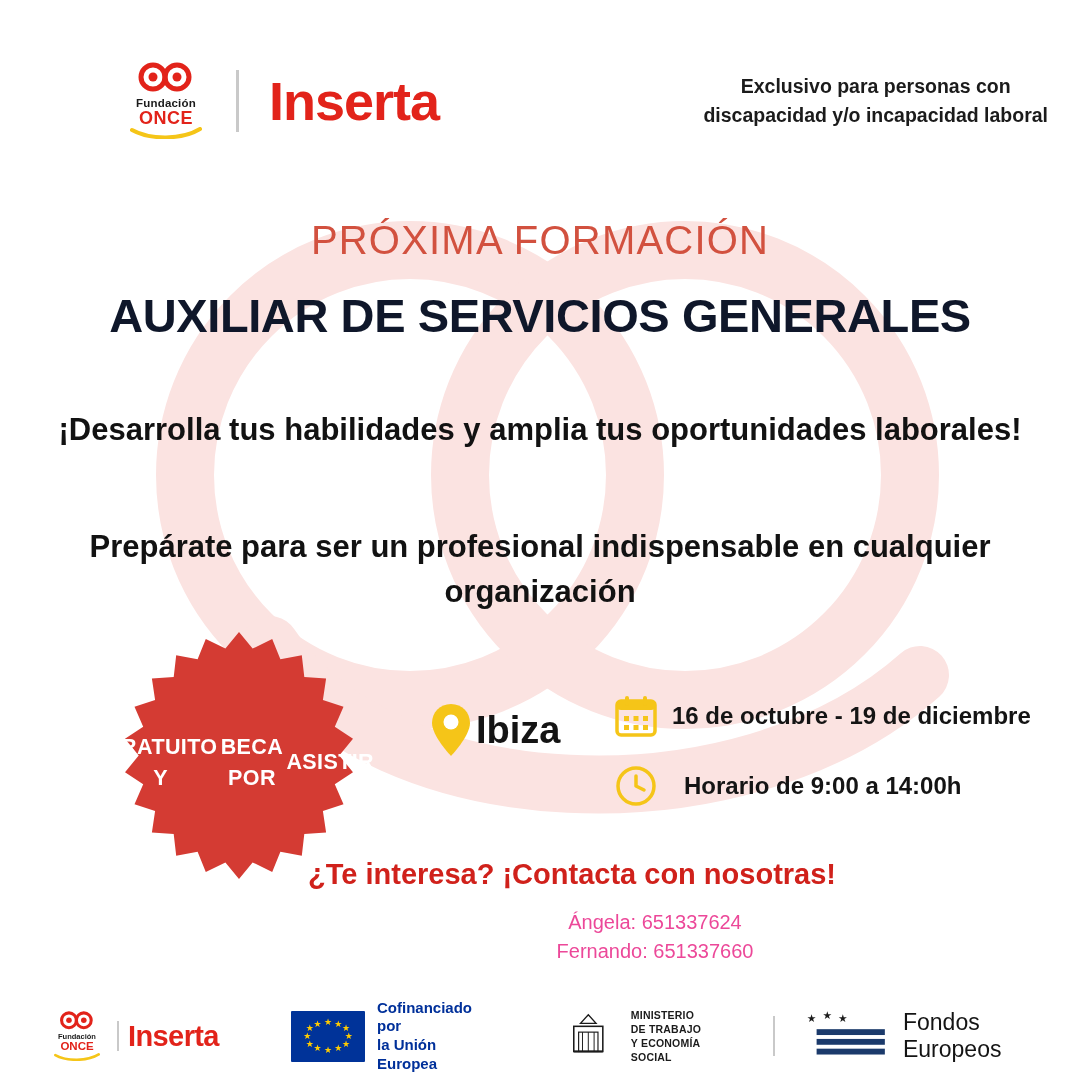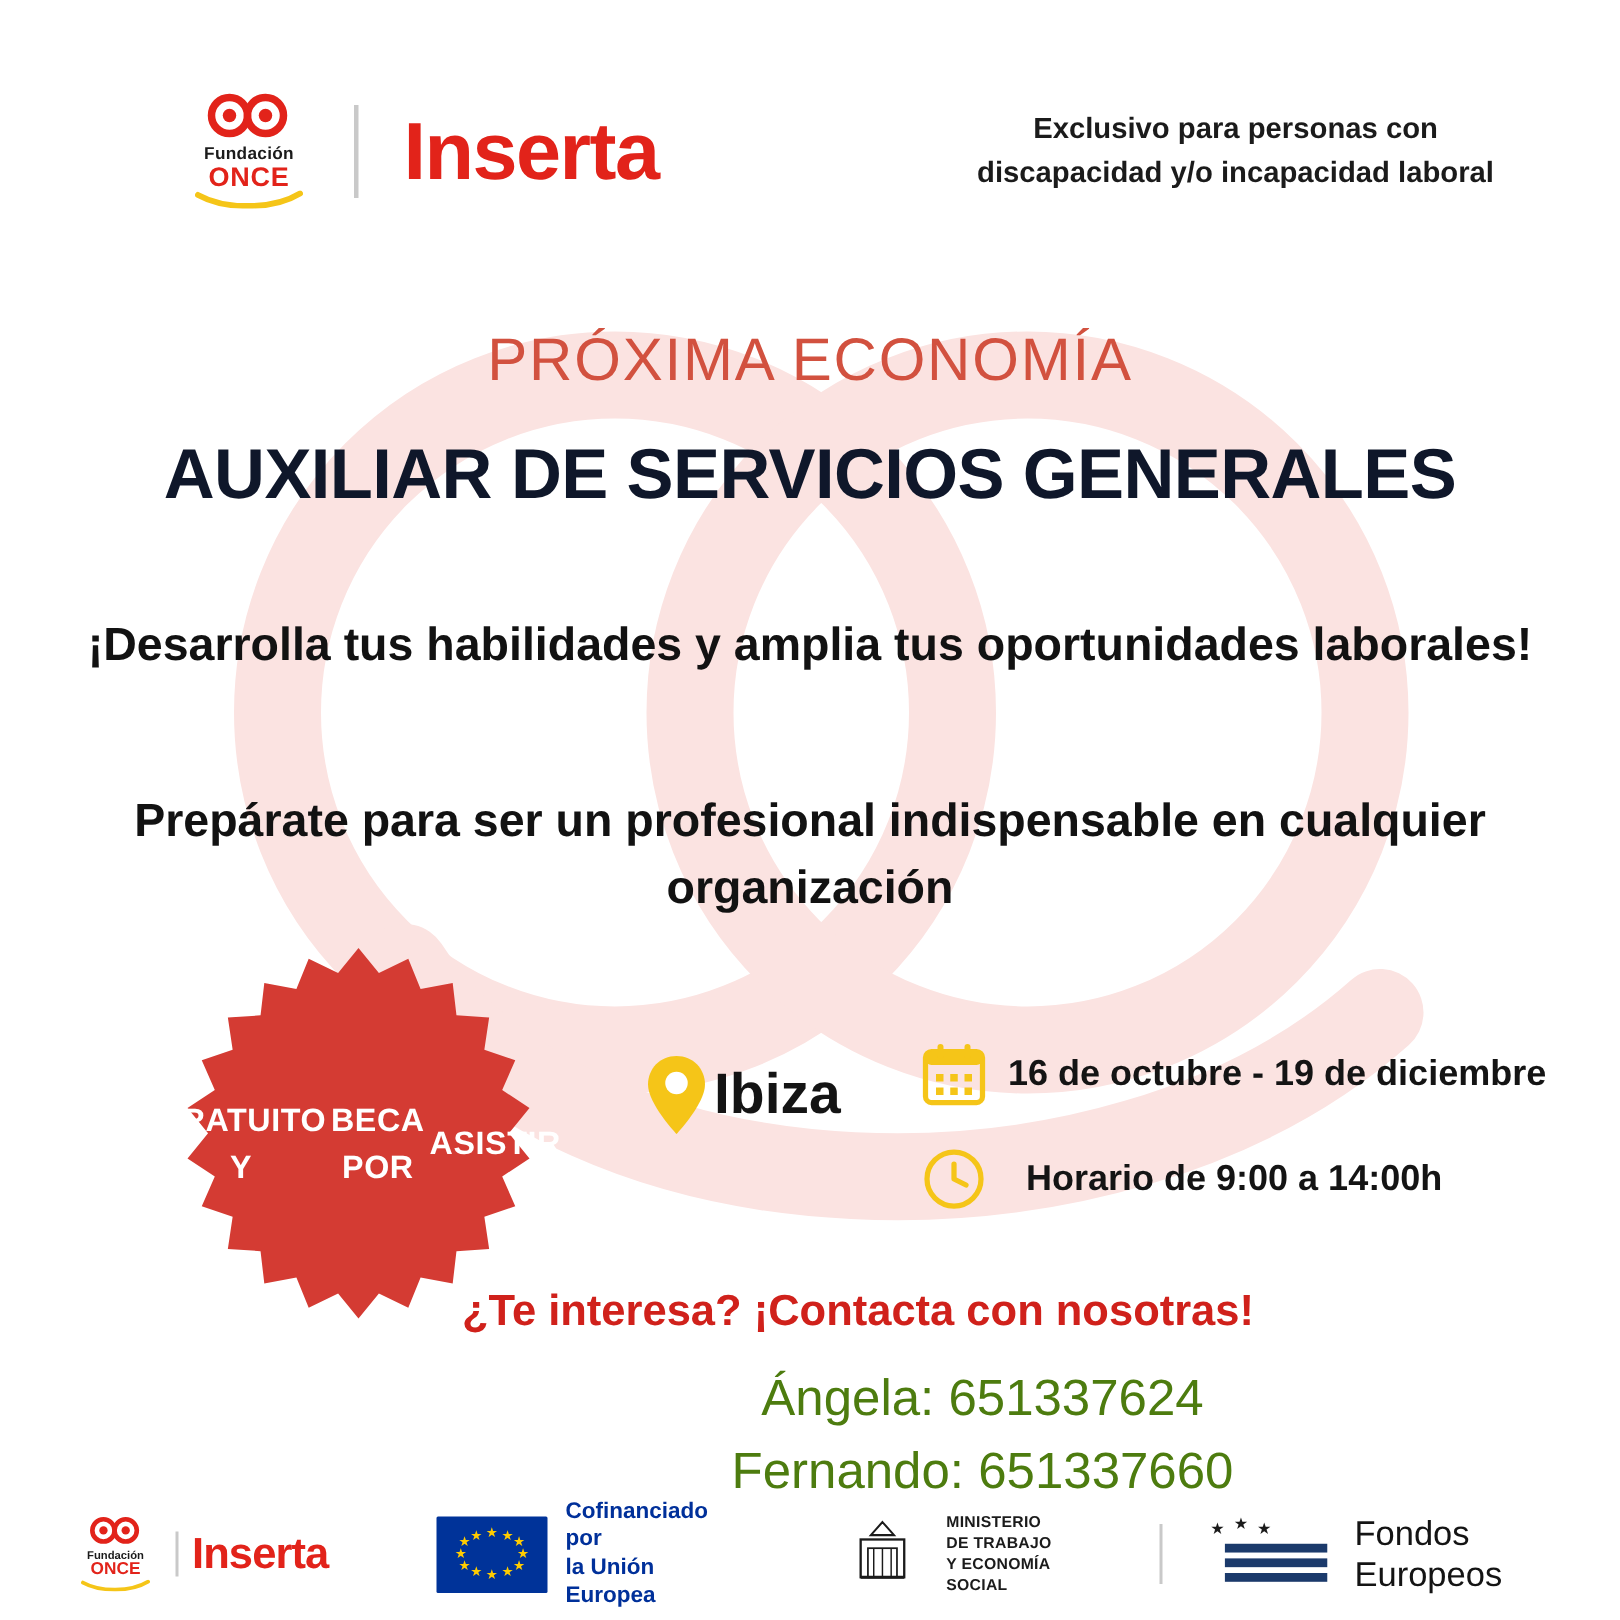--- a/index.html
+++ b/index.html
@@ -46,21 +46,21 @@
     line-height: 1;
   }
   .divider-v {
     width: 3px; height: 62px; background: #c9c9c9; margin: 0 14px 0 6px;
   }
   .brand-inserta {
     font-size: 54px; font-weight: bold; color: #e2231a; letter-spacing: -1px;
     line-height: 1;
   }
   .header-note {
-    margin-left: auto; margin-right: 84px; text-align: center;
+    margin-left: auto; margin-right: 32px; text-align: center;
     font-size: 19.5px; font-weight: bold; color: #1b1b1b; line-height: 1.45;
   }
 
   
   .eyebrow {
     position: absolute; top: 218px; left: 0; width: 1080px;
     text-align: center; font-size: 40px; color: #d2513f;
     letter-spacing: 1.2px; z-index: 2;
   }
   .title {
@@ -100,21 +100,21 @@
   .time-row { position: absolute; left: 614px; top: 764px; display: flex; align-items: center; gap: 26px; z-index:3; }
   .info-text { font-size: 24px; font-weight: bold; color: #141414; }
 
   .cta {
     position: absolute; top: 858px; left: 0; width: 1080px;
     text-align: center; font-size: 29px; font-weight: bold; color: #d0211b;
     z-index: 3; padding-left: 64px;
   }
   .contacts {
     position: absolute; top: 908px; left: 0; width: 1080px;
-    text-align: center; font-size: 34px; color: #4d7c0f; line-height: 1.45;
+    text-align: center; font-size: 20px; color: #ec4899; line-height: 1.45;
     z-index: 3; padding-left: 230px;
   }
 
   
   .footer {
     position: absolute; left: 0; bottom: 0; width: 1080px; height: 88px;
     display: flex; align-items: center; z-index: 4; background: transparent;
   }
   .f-brand { display: flex; align-items: center; gap: 9px; margin-left: 46px; }
   .f-once { display: flex; flex-direction: column; align-items: center; width: 62px; }
@@ -172,21 +172,21 @@
       </div>
       <div class="divider-v"></div>
       <div class="brand-inserta">Inserta</div>
     </div>
     <div class="header-note">
       <div>Exclusivo para personas con</div>
       <div>discapacidad y/o incapacidad laboral</div>
     </div>
   </div>
 
-  <div class="eyebrow">PRÓXIMA ECONOMÍA</div>
+  <div class="eyebrow">PRÓXIMA FORMACIÓN</div>
   <div class="title">AUXILIAR DE SERVICIOS GENERALES</div>
 
   <div class="lead">¡Desarrolla tus habilidades y amplia tus oportunidades laborales!</div>
   <div class="lead2">Prepárate para ser un profesional indispensable en cualquier organización</div>
 
   <div class="badge">
     <svg width="270" height="270" viewBox="0 0 270 270">
       <polygon fill="#d43b33" points="135,4 148.6,20.6 168.2,11.1 176.4,31.3 197.8,27.3 200.3,48.9 222.1,50.4 218.9,71.9 239.5,78.8 230.8,98.7 249,110.7 235.3,127.5 249,144.3 230.8,156.3 239.5,176.2 218.9,183.1 222.1,204.6 200.3,206.1 197.8,227.7 176.4,223.7 168.2,243.9 148.6,234.4 135,251 121.4,234.4 101.8,243.9 93.6,223.7 72.2,227.7 69.7,206.1 47.9,204.6 51.1,183.1 30.5,176.2 39.2,156.3 21,144.3 34.7,127.5 21,110.7 39.2,98.7 30.5,78.8 51.1,71.9 47.9,50.4 69.7,48.9 72.2,27.3 93.6,31.3 101.8,11.1 121.4,20.6"></polygon>
     </svg>
     <div class="badge-text">

